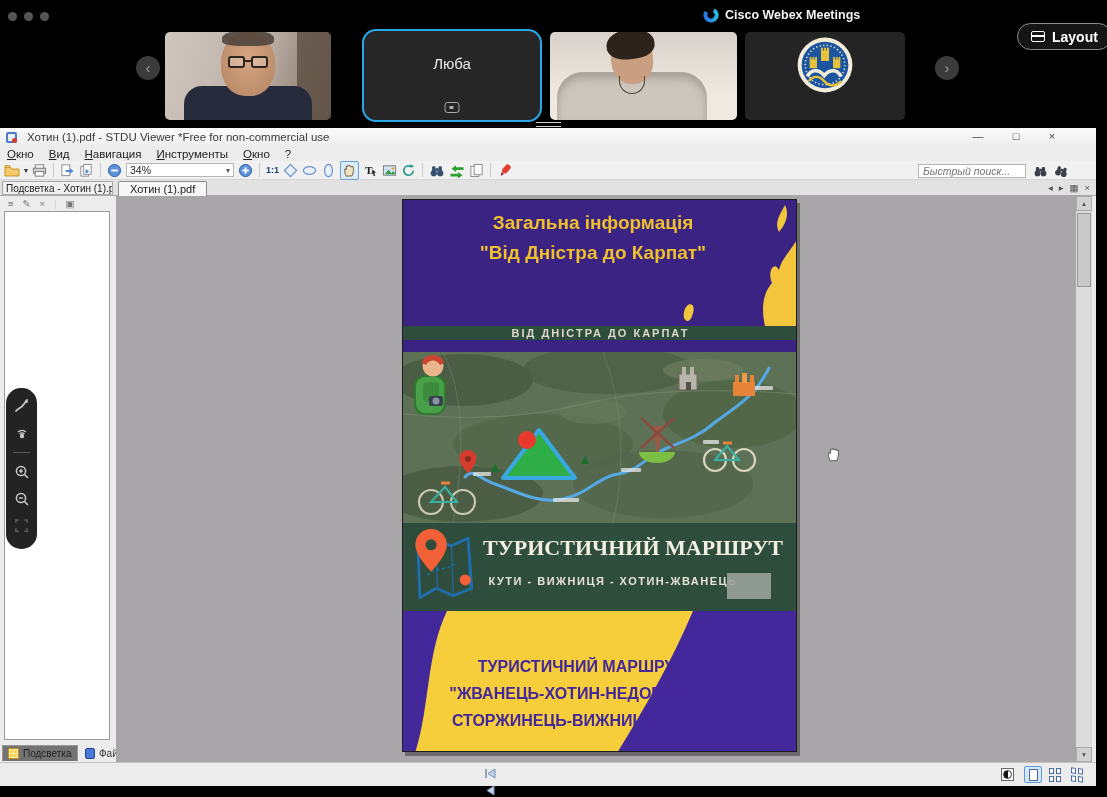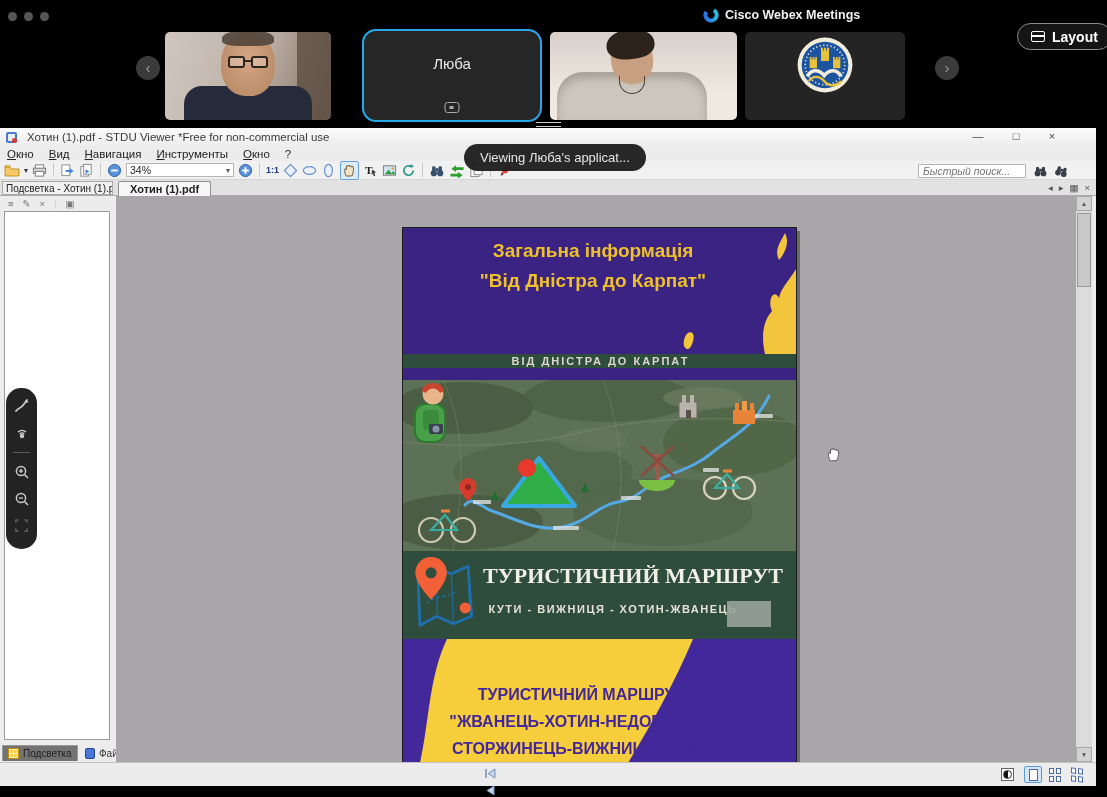--- a/index.html
+++ b/index.html
@@ -78,21 +78,21 @@
   .zoombox{width:108px;height:14px;background:#fff;border:1px solid #b5b5b5;font-size:10.5px;
            display:flex;align-items:center;padding:0 3px;justify-content:space-between;color:#222;}
   .toolbtn{border:none;background:none;padding:0;display:flex;align-items:center;}
   .toolbtn.sel{border:1px solid #6aa0d8;background:#dcebf8;border-radius:2px;padding:1px;}
   .search{position:absolute;left:918px;top:3px;width:108px;height:14px;border:1px solid #b5b5b5;background:#fff;
           font-size:10.5px;font-style:italic;color:#999;padding:0 4px;font-family:"Liberation Sans",sans-serif;}
   .tabbar{position:absolute;left:0;top:52px;width:100%;height:16px;background:#e2e2e2;border-bottom:1px solid #a9a9a9;}
   .phead{position:absolute;left:2px;top:1px;width:111px;height:14px;background:#f0f0f0;border:1px solid #a9a9a9;
          font-size:10px;display:flex;align-items:center;justify-content:space-between;padding:0 3px;white-space:nowrap;overflow:hidden;}
   .doctab{position:absolute;left:118px;top:1px;height:15px;background:#f7f7f7;border:1px solid #8f8f8f;border-bottom:none;
-          border-radius:2px 2px 0 0;font-size:11px;font-weight:700;display:flex;align-items:center;padding:0 11px;}
+          border-radius:2px 2px 0 0;font-size:11px;font-weight:400;display:flex;align-items:center;padding:0 11px;}
   .tabctl{position:absolute;right:6px;top:2px;display:flex;gap:6px;font-size:9.5px;color:#555;align-items:center;}
   .tabctl span{cursor:default;}
 
   
   .ptools{position:absolute;left:2px;top:68px;width:112px;height:14px;display:flex;gap:9px;
           padding-left:6px;align-items:center;font-size:9.5px;color:#777;}
   .plist{position:absolute;left:4px;top:83px;width:106px;height:529px;background:#fff;border:1px solid #9a9a9a;}
   .ptab{position:absolute;top:617px;height:16px;font-size:10px;display:flex;align-items:center;gap:4px;padding:0 5px;}
   .ptab.on{left:2px;background:#737373;border:1px solid #9a9a9a;border-bottom:none;font-weight:400;}
   .ptab.off{left:80px;color:#333;}
@@ -105,21 +105,21 @@
 
   
   .docarea{position:absolute;left:116px;top:68px;width:976px;height:566px;background:#a8a6a8;overflow:hidden;}
   .vscroll{position:absolute;left:960px;top:0;width:16px;height:566px;background:#dcdcdc;}
   .vscroll .btn{position:absolute;left:0;width:16px;height:15px;background:#d2d2d2;border:1px solid #a8a8a8;
                 font-size:6.5px;color:#555;text-align:center;line-height:14px;}
   .vscroll .thumb{position:absolute;left:1px;top:17px;width:14px;height:74px;background:#c9c9c9;border:1px solid #9a9a9a;}
 
   
   .page{position:absolute;left:286px;top:3px;width:395px;height:553px;background:#3a2383;
-        border:1px solid #1c1c1c;box-shadow:3px 4px 0 rgba(45,45,45,.5);overflow:hidden;margin-top:28px;}
+        border:1px solid #1c1c1c;box-shadow:3px 4px 0 rgba(45,45,45,.5);overflow:hidden;}
   .sec-header{position:absolute;left:0;top:0;width:395px;height:126px;background:#3a2383;}
   .hdr-text{position:absolute;left:0;top:8px;width:380px;text-align:center;color:#efbf2c;
             font-size:19px;font-weight:700;line-height:30px;}
   .hdr-deco{position:absolute;right:0;top:0;width:60px;height:126px;}
   .hdr-dot{position:absolute;left:281px;top:104px;width:9px;height:17px;background:#f2c53d;
            border-radius:50% 50% 40% 60%;transform:rotate(18deg);}
   .sec-band{position:absolute;left:0;top:126px;width:395px;height:14px;background:#2e4d3c;
             display:flex;align-items:center;justify-content:center;color:#ddd8ca;
             font-size:11px;font-weight:700;letter-spacing:2px;}
   .sec-map{position:absolute;left:0;top:152px;width:395px;height:171px;}
@@ -637,23 +637,20 @@
               <i></i>
               <i></i>
               <i></i>
               <i></i>
             </span>
           </button>
       </div>
     </div>
   </div>
 
-  <div class="badge">
-      <span>Viewing Люба's applicat...</span>
-    </div>
 
   <div class="floatbar">
     <svg width="16" height="16" viewBox="0 0 16 16">
       <path d="M2 13 C5 9 7 11 10 6 L13 2" stroke="#c8c8c8" stroke-width="1.8" fill="none" stroke-linecap="round"></path>
       <path d="M12 1.5 l2.5 2.5 -2 1 -1.5-2z" fill="#c8c8c8"></path>
     </svg>
     <svg width="16" height="16" viewBox="0 0 16 16">
       <circle cx="8" cy="11" r="2.2" fill="#c8c8c8"></circle>
       <path d="M4 7 a6 6 0 0 1 8 0 M5.6 9 a3.5 3.5 0 0 1 4.8 0" stroke="#c8c8c8" stroke-width="1.4" fill="none"></path>
     </svg>

